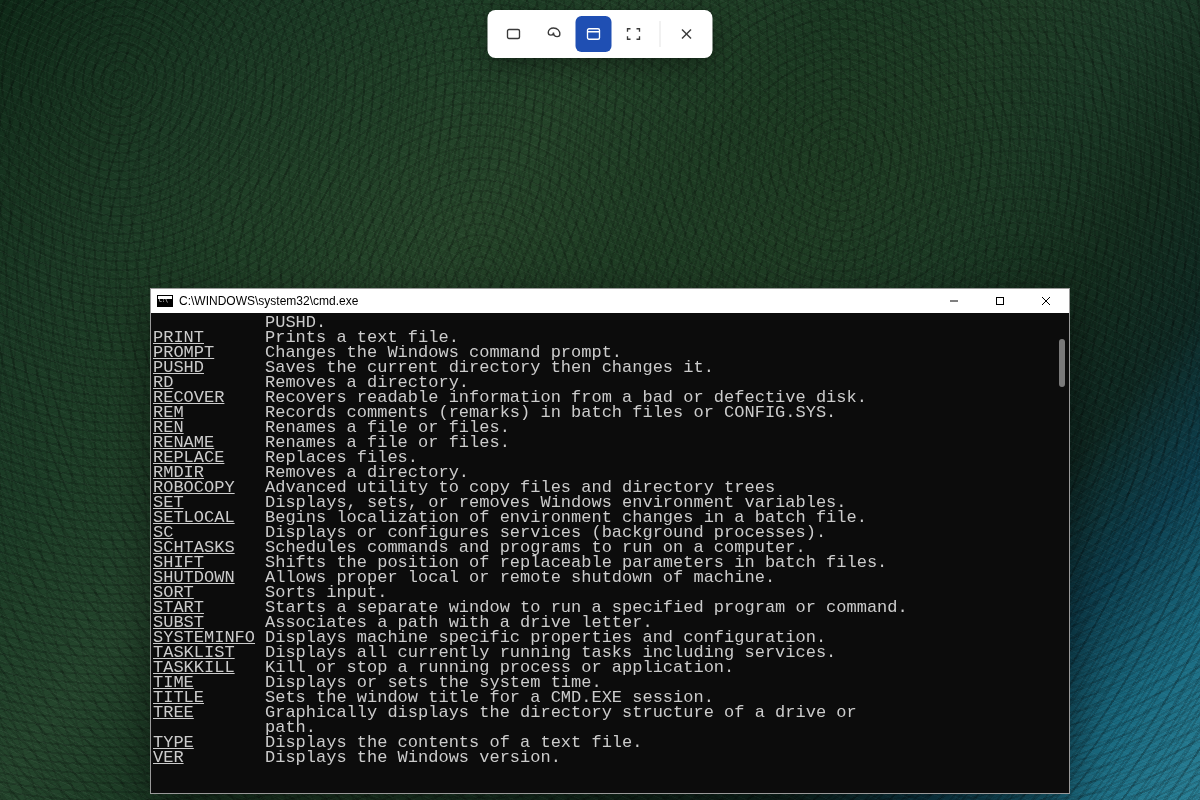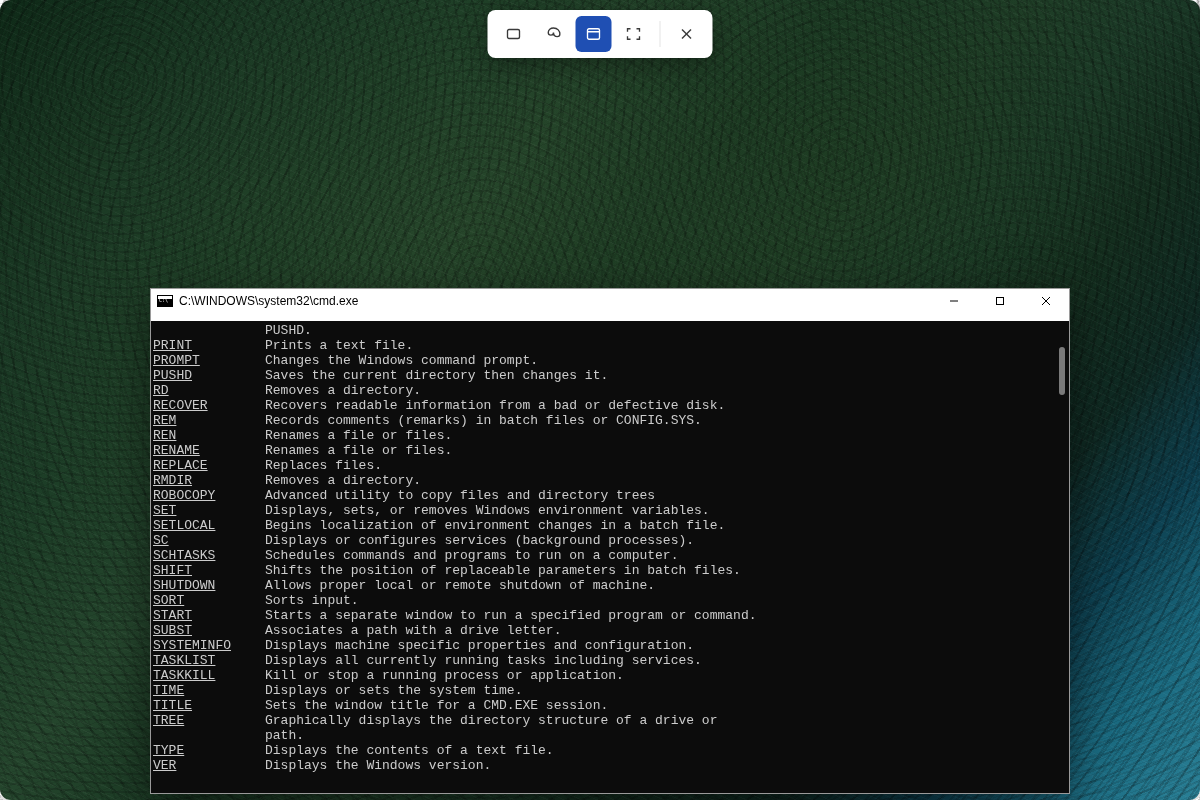--- a/index.html
+++ b/index.html
@@ -5,21 +5,20 @@
   * { margin: 0; padding: 0; box-sizing: border-box; }
   html, body { width: 1200px; height: 800px; overflow: hidden; font-family: "Segoe UI", Arial, sans-serif; }
   .desktop {
     position: relative;
     width: 1200px;
     height: 800px;
     background:
       radial-gradient(ellipse 900px 500px at 40% 30%, rgba(40,70,40,0.5), transparent 70%),
       radial-gradient(ellipse 600px 400px at 70% 20%, rgba(25,55,30,0.6), transparent 70%),
       linear-gradient(130deg, #0f2a18 0%, #193824 15%, #1d3e27 25%, #25462d 35%, #1b3a24 45%, #203f28 55%, #1c3b28 62%, #132c1e 70%, #0f2a23 78%, #0d4050 85%, #1a6a80 92%, #2a8096 100%);
-    border-radius: 11px;
   }
   
   .desktop::before {
     content: "";
     position: absolute; inset:0;
     background:
       repeating-radial-gradient(circle at 10% 10%, rgba(0,0,0,0.15) 0 2px, transparent 2px 9px),
       repeating-radial-gradient(circle at 40% 35%, rgba(0,0,0,0.12) 0 2px, transparent 2px 11px),
       repeating-radial-gradient(circle at 70% 20%, rgba(0,0,0,0.12) 0 2px, transparent 2px 10px),
       repeating-radial-gradient(circle at 85% 55%, rgba(0,0,0,0.10) 0 2px, transparent 2px 12px);
@@ -112,27 +111,26 @@
     cursor:pointer;
     color:#000;
   }
   .win-btn svg { width:10px; height:10px; }
 
   .terminal {
     flex:1;
     background:#0c0c0c;
     color:#cccccc;
     font-family: Consolas, "Courier New", monospace;
-    font-size:13px;
+    font-size:17px;
     line-height:15px;
     padding:2px 2px 2px 2px;
     overflow:hidden;
     white-space:pre;
     position:relative;
-    margin-top:8px;
   }
   .terminal .line { display:block; }
   .terminal .cmd { display:inline-block; width:112px;text-decoration:underline; }
   .term-scroll-track{
     position:absolute; right:0; top:0; width:16px; height:100%;
     background:#0c0c0c;
   }
   .term-scroll-thumb{
     position:absolute; right:4px; top:26px; width:6px; height:48px;
     background:#7a7a7a; border-radius:3px;

